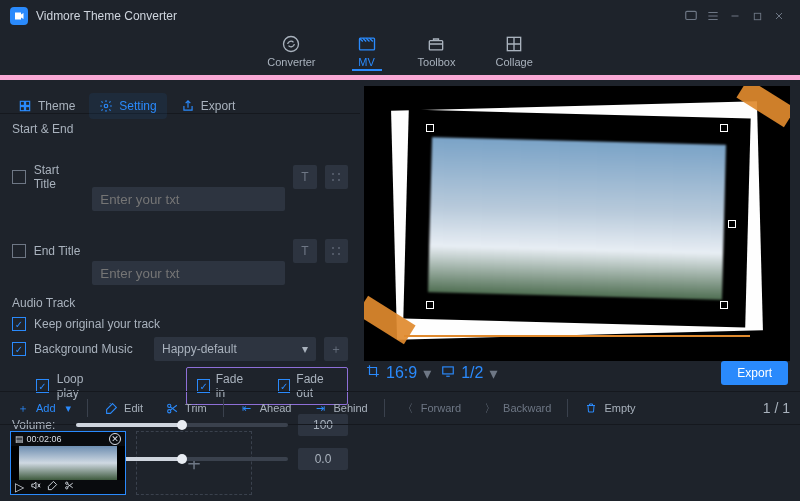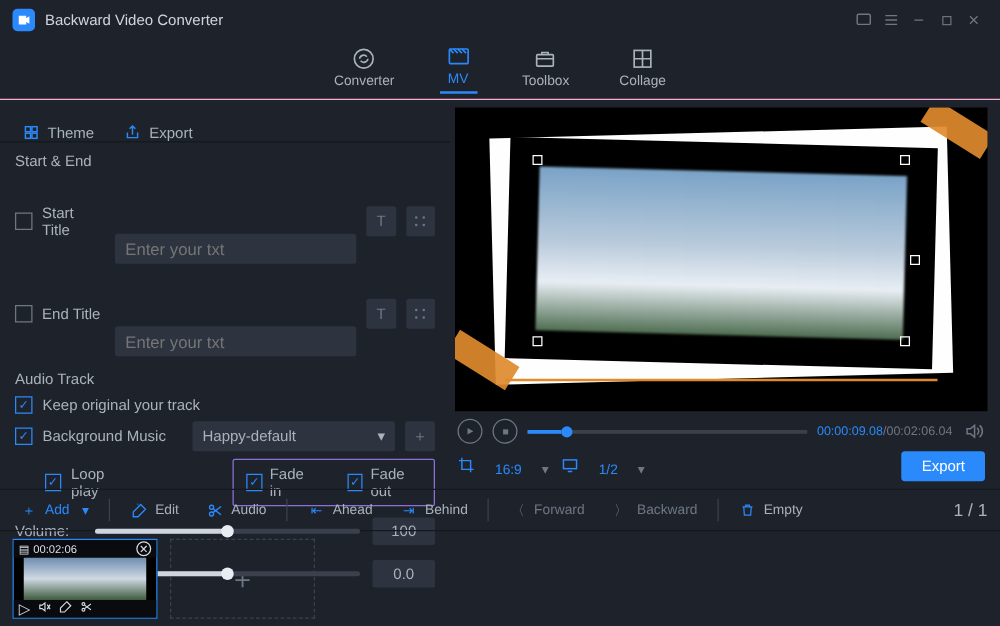--- a/index.html
+++ b/index.html
@@ -9,21 +9,21 @@
   * { box-sizing:border-box; font-family:"Segoe UI",Arial,sans-serif; }
   body { margin:0; background:var(--bg); color:var(--text); font-size:12px; width:800px; height:501px; overflow:hidden; display:flex; flex-direction:column; }
 
   .titlebar { height:32px; display:flex; align-items:center; padding:0 10px; }
   .titlebar .logo { width:18px; height:18px; border-radius:4px; background:var(--accent); display:flex; align-items:center; justify-content:center; }
   .titlebar .logo svg { width:12px; height:12px; }
   .titlebar .title { margin-left:8px; font-size:12px; color:#cfd5de; }
   .titlebar .spacer { flex:1; }
   .titlebar .winbtn { width:22px; height:22px; display:flex; align-items:center; justify-content:center; color:var(--text-dim); }
 
-  .navbar { height:48px; display:flex; justify-content:center; gap:32px; align-items:flex-end; padding-bottom:4px; border-bottom:1px solid #f9a8d4;}
+  .navbar { height:48px; display:flex; justify-content:center; gap:32px; padding-bottom:4px; border-bottom:5px solid #f9a8d4;}
   .navitem { display:flex; flex-direction:column; align-items:center; color:var(--text); font-size:11px; gap:2px; padding:2px 4px 4px; }
   .navitem.active { color:var(--accent); border-bottom:2px solid var(--accent); }
   .navitem .nicon { width:22px; height:20px; display:flex; align-items:center; justify-content:center; }
 
   .main { flex:1; display:flex; min-height:0; }
 
   .left { width:360px; display:flex; flex-direction:column; padding:0; }
   .tabs { display:flex; align-items:center; height:34px; border-bottom:1px solid #15181e; padding:0 8px; gap:4px;}
   .tab { display:flex; align-items:flex-end; gap:6px; padding:6px 10px; font-size:12px; color:var(--text);margin-top:18px; }
   .tab.active { color:var(--accent); background:rgba(42,138,252,0.08); border-radius:4px; }
@@ -61,21 +61,21 @@
   .pcontrols { display:flex; align-items:center; gap:8px; padding:6px 2px; }
   .pbtn { width:20px; height:20px; border:1.5px solid var(--text-dim); border-radius:50%; display:flex; align-items:center; justify-content:center; color:var(--text-dim); }
   .pbar { flex:1; height:3px; background:#3a414d; position:relative; border-radius:2px;}
   .pbar .pfill{position:absolute;left:0;top:0;bottom:0;width:12%;background:var(--accent);}
   .pbar .pknob{position:absolute;left:12%;top:-3px;width:9px;height:9px;background:var(--accent);border-radius:50%;}
   .time { font-size:10px; color:var(--text-dim);}
   .time .cur{ color:var(--accent);}
   .vicon{ width:18px; height:18px; color:var(--text-dim); display:flex; align-items:center; justify-content:center;}
 
   .pfooter { display:flex; align-items:center; gap:10px; padding:0 2px 6px;}
-  .fdrop { display:flex; align-items:flex-end; gap:16px; color:var(--accent); font-size:11px;}
+  .fdrop { display:flex; align-items:center; gap:6px; color:var(--accent); font-size:16px;}
   .fdrop .arr{ color:var(--text-dim);}
   .exportbtn { margin-left:auto; background:var(--accent); color:#fff; padding:5px 16px; border-radius:3px; font-size:12px;}
 
   .toolbar { height:34px; display:flex; align-items:center; gap:10px; padding:0 10px; border-top:1px solid #15181e; border-bottom:1px solid #15181e;}
   .tbtn { display:flex; align-items:center; gap:6px; color:var(--text); font-size:11px; padding:4px 6px;}
   .tbtn.accent { color:var(--accent);}
   .tbtn .tic{ width:14px; height:14px; display:flex; align-items:center; justify-content:center;}
   .tsep { width:1px; height:18px; background:var(--border);}
   .pcount { margin-left:auto; font-size:14px; color:var(--text);}
 
@@ -88,21 +88,21 @@
 </style>
 </head>
 <body>
 
 <div class="titlebar">
   <div class="logo">
     <svg viewBox="0 0 24 24" fill="#fff">
         <path d="M4 5h12v14H4z M16 9l5-3v12l-5-3z"></path>
       </svg>
   </div>
-  <div class="title">Backward Video Converter</div>
+  <div class="title">Vidmore Theme Converter</div>
   <div class="spacer"></div>
   <div class="winbtn">
       <svg width="14" height="14" viewBox="0 0 24 24" fill="none" stroke="currentColor" stroke-width="2">
         <rect x="3" y="4" width="18" height="14" rx="2"></rect>
         <path d="M8 10h.01M12 10h.01M16 10h.01"></path>
       </svg>
     </div>
   <div class="winbtn">
       <svg width="14" height="14" viewBox="0 0 24 24" fill="none" stroke="currentColor" stroke-width="2">
         <path d="M4 6h16M4 12h16M4 18h16"></path>
@@ -171,20 +171,29 @@
       <div class="tab">
         <span class="ticon" style="color:var(--accent)">
             <svg width="14" height="14" viewBox="0 0 24 24" fill="none" stroke="currentColor" stroke-width="2">
               <rect x="4" y="4" width="7" height="7"></rect>
               <rect x="13" y="4" width="7" height="7"></rect>
               <rect x="4" y="13" width="7" height="7"></rect>
               <rect x="13" y="13" width="7" height="7"></rect>
             </svg>
           </span>
         <span>Theme</span>
+      </div>
+      <div class="tab active">
+        <span class="ticon">
+            <svg width="14" height="14" viewBox="0 0 24 24" fill="none" stroke="currentColor" stroke-width="2">
+              <circle cx="12" cy="12" r="3"></circle>
+              <path d="M12 2v3M12 19v3M4.2 4.2l2.1 2.1M17.7 17.7l2.1 2.1M2 12h3M19 12h3M4.2 19.8l2.1-2.1M17.7 6.3l2.1-2.1"></path>
+            </svg>
+          </span>
+        <span>Setting</span>
       </div>
       <div class="tab">
         <span class="ticon" style="color:var(--accent)">
             <svg width="14" height="14" viewBox="0 0 24 24" fill="none" stroke="currentColor" stroke-width="2">
               <path d="M5 12v7h14v-7M12 3v12M8 7l4-4 4 4"></path>
             </svg>
           </span>
         <span>Export</span>
       </div>
     </div>
@@ -273,43 +282,20 @@
         </div>
       <div class="tape t1"></div>
       <div class="tape t2"></div>
       <div class="stripe"></div>
       <div class="handle h-tl"></div>
       <div class="handle h-tr"></div>
       <div class="handle h-bl"></div>
       <div class="handle h-br"></div>
       <div class="handle h-mr"></div>
     </div>
-    <div class="pcontrols">
-      <div class="pbtn">
-          <svg width="8" height="8" viewBox="0 0 24 24" fill="currentColor">
-            <path d="M6 4l14 8-14 8z"></path>
-          </svg>
-        </div>
-      <div class="pbtn">
-          <svg width="7" height="7" viewBox="0 0 24 24" fill="currentColor">
-            <rect x="5" y="5" width="14" height="14"></rect>
-          </svg>
-        </div>
-      <div class="pbar">
-          <div class="pfill"></div>
-          <div class="pknob"></div>
-        </div>
-      <div class="time"><span class="cur">00:00:09.08</span>/<span>00:02:06.04</span></div>
-      <div class="vicon">
-          <svg width="16" height="16" viewBox="0 0 24 24" fill="none" stroke="currentColor" stroke-width="1.8">
-            <path d="M4 9h4l5-4v14l-5-4H4z"></path>
-            <path d="M16 8a5 5 0 0 1 0 8M19 5a9 9 0 0 1 0 14"></path>
-          </svg>
-        </div>
-    </div>
     <div class="pfooter">
       <div class="fdrop">
         <span><svg width="14" height="14" viewBox="0 0 24 24" fill="none" stroke="currentColor" stroke-width="2">
               <path d="M6 2v16h16M2 6h16v16"></path>
             </svg></span>
         <span>16:9</span>
         <span class="arr">▾</span>
       </div>
       <div class="fdrop">
         <span><svg width="14" height="14" viewBox="0 0 24 24" fill="none" stroke="currentColor" stroke-width="2">
@@ -340,21 +326,21 @@
       <span>Edit</span>
     </div>
   <div class="tbtn">
       <span class="tic" style="color:var(--accent)">
         <svg width="13" height="13" viewBox="0 0 24 24" fill="none" stroke="currentColor" stroke-width="2">
           <circle cx="6" cy="7" r="3"></circle>
           <circle cx="6" cy="17" r="3"></circle>
           <path d="M8 9l12 9M8 15l12-9"></path>
         </svg>
       </span>
-      <span>Audio</span>
+      <span>Trim</span>
     </div>
   <div class="tsep"></div>
   <div class="tbtn">
       <span class="tic" style="color:var(--accent)">⇤</span>
       <span>Ahead</span>
     </div>
   <div class="tbtn">
       <span class="tic" style="color:var(--accent)">⇥</span>
       <span>Behind</span>
     </div>

